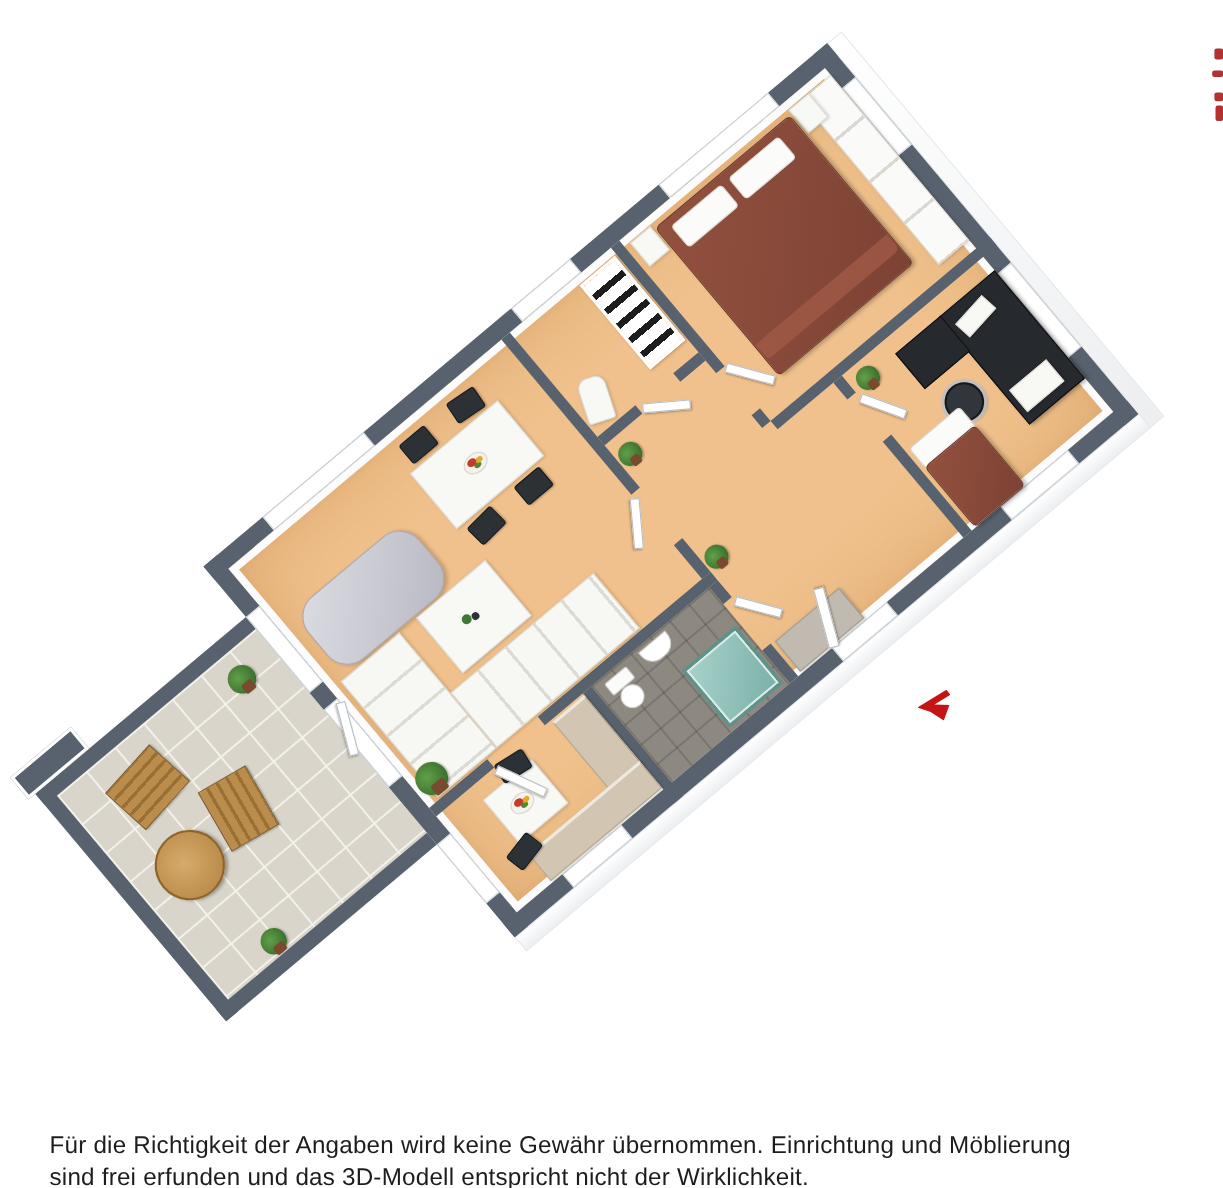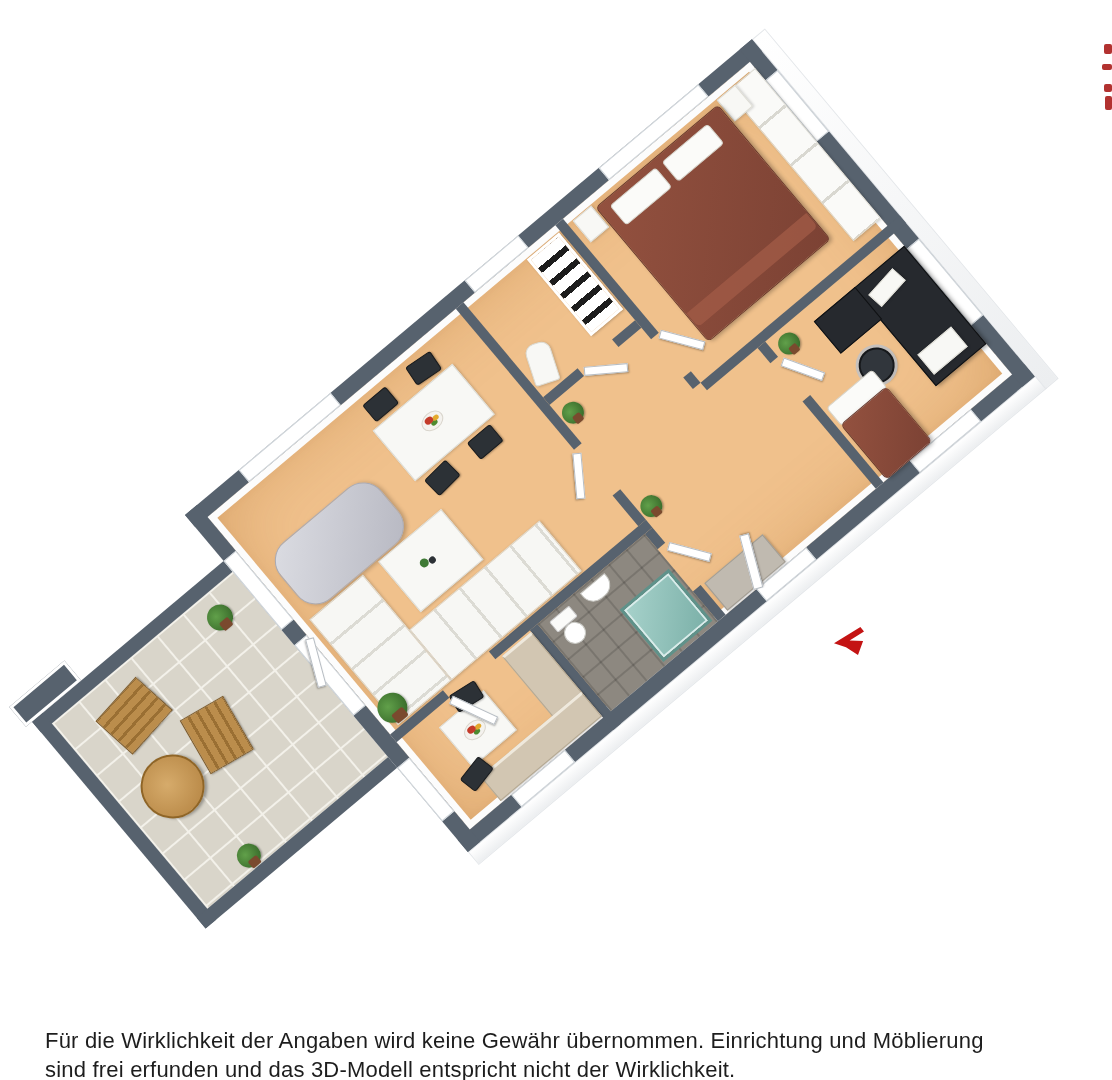--- a/index.html
+++ b/index.html
@@ -179,17 +179,17 @@
   </div>
 
   <div id="arrow"></div>
 
   <div class="wm" style="left:1104px;top:44px;width:8px;height:10px;"></div>
   <div class="wm" style="left:1102px;top:64px;width:10px;height:6px;"></div>
   <div class="wm" style="left:1104px;top:84px;width:8px;height:8px;"></div>
   <div class="wm" style="left:1105px;top:96px;width:7px;height:14px;"></div>
 
   <div id="disclaimer">
-    <div>Für die Wirklichkeit der Angaben wird keine Gewähr übernommen. Einrichtung und Möblierung</div>
+    <div>Für die Richtigkeit der Angaben wird keine Gewähr übernommen. Einrichtung und Möblierung</div>
     <div>sind frei erfunden und das 3D-Modell entspricht nicht der Wirklichkeit.</div>
   </div>
 
 </div>
 
 </body></html>

